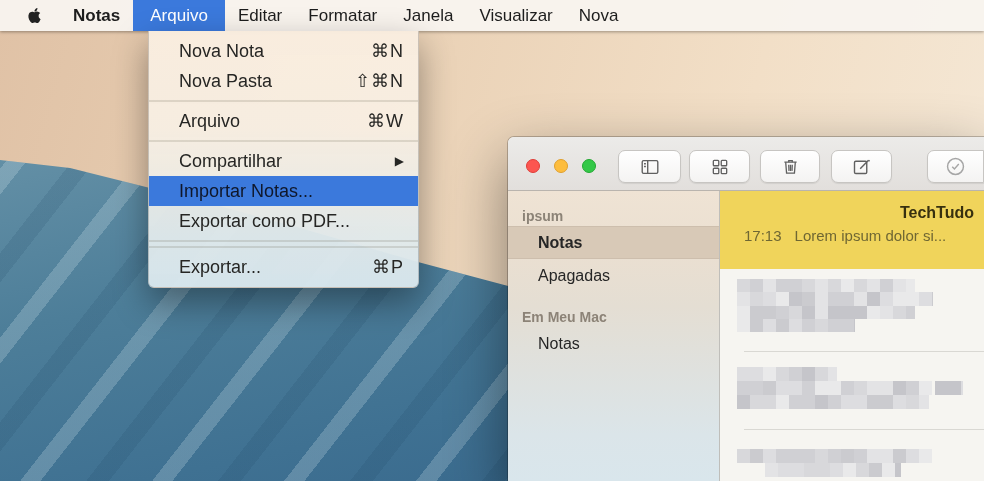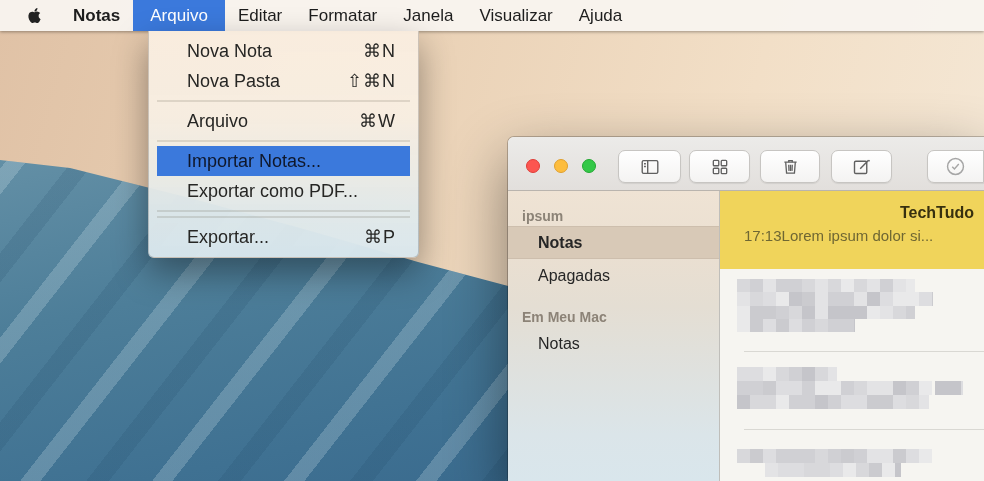--- a/index.html
+++ b/index.html
@@ -31,21 +31,21 @@
   .mb-apple{display:flex;align-items:center;padding:0 18px 0 27px;}
   .mb-item{display:flex;align-items:center;padding:0 13px;font-size:17px;color:#1d1d1d;cursor:default;}
   .mb-item.bold{font-weight:700;}
   .mb-item.selected{background:var(--accent);color:#fff;padding:0 17px;}
 
   
   .dropdown{position:absolute;left:148px;top:31px;width:271px;z-index:50;
     background:linear-gradient(180deg,rgba(249,237,223,0.97) 0%,rgba(247,238,226,0.96) 38%,
       rgba(238,236,229,0.95) 58%,rgba(224,233,235,0.96) 80%,rgba(217,231,237,0.97) 100%);
     border:1px solid rgba(0,0,0,0.18);border-top:none;border-radius:0 0 6px 6px;
-    box-shadow:0 14px 34px rgba(0,0,0,0.38);padding:5px 8px;box-sizing:border-box;}
+    box-shadow:0 14px 34px rgba(0,0,0,0.38);padding:5px 0;box-sizing:border-box;}
   .menu-item{height:30px;display:flex;align-items:center;padding:0 14px 0 30px;
     font-size:18px;color:#262624;cursor:default;}
   .menu-item .lbl{flex:1;white-space:nowrap;}
   .menu-item .sc{color:#262624;letter-spacing:1px;}
   .menu-item .arrow{font-size:12px;}
   .menu-item.highlighted{background:var(--accent);color:#fff;}
   .menu-item.highlighted .lbl{color:#0f172a;}
   .menu-sep{height:2px;margin:4px 0;background:rgba(90,78,64,0.16);}
 
   
@@ -71,21 +71,21 @@
       #dfe1de 62%,#dbe5e9 84%,#d9e6ec 100%);}
   .sb-header{margin-top:15px;padding-left:14px;font-size:14px;font-weight:700;color:#8c8377;height:20px;line-height:20px;}
   .sb-item{height:33px;line-height:33px;padding-left:30px;font-size:16px;color:#262626;cursor:default;}
   .sb-item.selected{background:#d8c9b7;box-shadow:inset 0 1px 0 rgba(0,0,0,0.05),inset 0 -1px 0 rgba(0,0,0,0.05);font-weight:700;}
 
   .note-list{position:relative;flex:1;background:#f6f5f1;overflow:hidden;}
   .note-selected{position:absolute;left:0;top:0;right:0;height:78px;background:#f0d45b;
     padding:13px 10px 0 24px;box-sizing:border-box;cursor:default;}
   .note-title{font-size:16px;font-weight:700;color:#37300f;text-align:right;}
   .note-meta{margin-top:5px;font-size:15px;color:#6f6733;white-space:nowrap;overflow:hidden;}
-  .note-meta .time{margin-right:0;}
+  .note-meta .time{margin-right:13px;}
   .mosaic-strip{position:absolute;display:flex;overflow:hidden;}
   .mosaic-strip span{flex:0 0 13px;height:100%;}
   .note-sep{position:absolute;right:0;height:1px;background:#d9d8d3;}
 
   .traffic, .tb-btn, .mb-item, .menu-item, .sb-item{user-select:none;}
 </style>
 </head>
 <body>
 
 <div class="screen">
@@ -100,39 +100,43 @@
         <path d="M12.152 6.896c-.948 0-2.415-1.078-3.96-1.04-2.04.027-3.91 1.183-4.961 3.014-2.117 3.675-.546 9.103 1.519 12.09 1.013 1.454 2.208 3.09 3.792 3.039 1.52-.065 2.09-.987 3.935-.987 1.831 0 2.35.987 3.96.948 1.637-.026 2.676-1.48 3.676-2.948 1.156-1.688 1.636-3.325 1.662-3.415-.039-.013-3.182-1.221-3.22-4.857-.026-3.04 2.48-4.494 2.597-4.559-1.429-2.09-3.623-2.324-4.39-2.376-2-.156-3.675 1.09-4.61 1.09zM15.53 3.83c.843-1.012 1.4-2.427 1.245-3.83-1.207.052-2.662.805-3.532 1.818-.78.896-1.454 2.338-1.273 3.714 1.338.104 2.715-.688 3.559-1.701"></path>
       </svg>
     </div>
     <div id="menubar-items" style="display:flex;align-items:stretch;">
         <div class="mb-item bold">Notas</div>
         <div class="mb-item selected">Arquivo</div>
         <div class="mb-item">Editar</div>
         <div class="mb-item">Formatar</div>
         <div class="mb-item">Janela</div>
         <div class="mb-item">Visualizar</div>
-        <div class="mb-item">Ajuda</div>
+        <div class="mb-item">Nova</div>
       </div>
   </div>
 
   <div class="dropdown" id="file-menu">
       <div class="menu-item">
         <span class="lbl">Nova Nota</span>
         <span class="sc">⌘N</span>
       </div>
       <div class="menu-item">
         <span class="lbl">Nova Pasta</span>
         <span class="sc">⇧⌘N</span>
       </div>
       <div class="menu-sep"></div>
       <div class="menu-item">
         <span class="lbl">Arquivo</span>
         <span class="sc">⌘W</span>
       </div>
       <div class="menu-sep"></div>
+      <div class="menu-item">
+        <span class="lbl">Compartilhar</span>
+        <span class="arrow">▶</span>
+      </div>
       <div class="menu-item highlighted">
         <span class="lbl">Importar Notas...</span>
       </div>
       <div class="menu-item">
         <span class="lbl">Exportar como PDF...</span>
       </div>
       <div class="menu-sep"></div>
       <div class="menu-sep"></div>
       <div class="menu-item">
         <span class="lbl">Exportar...</span>

